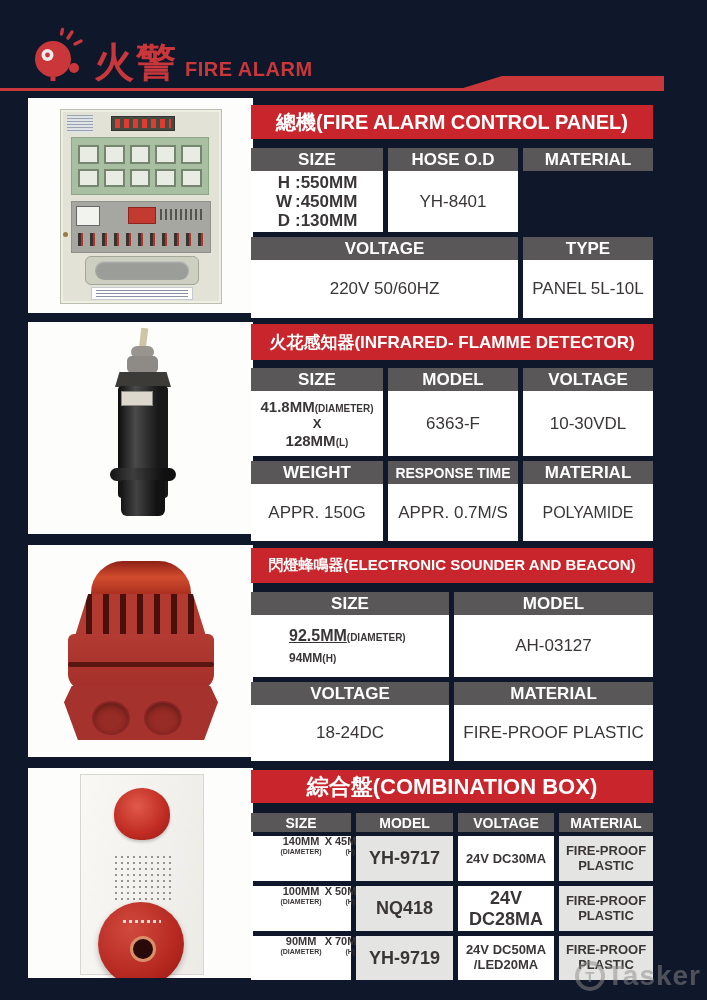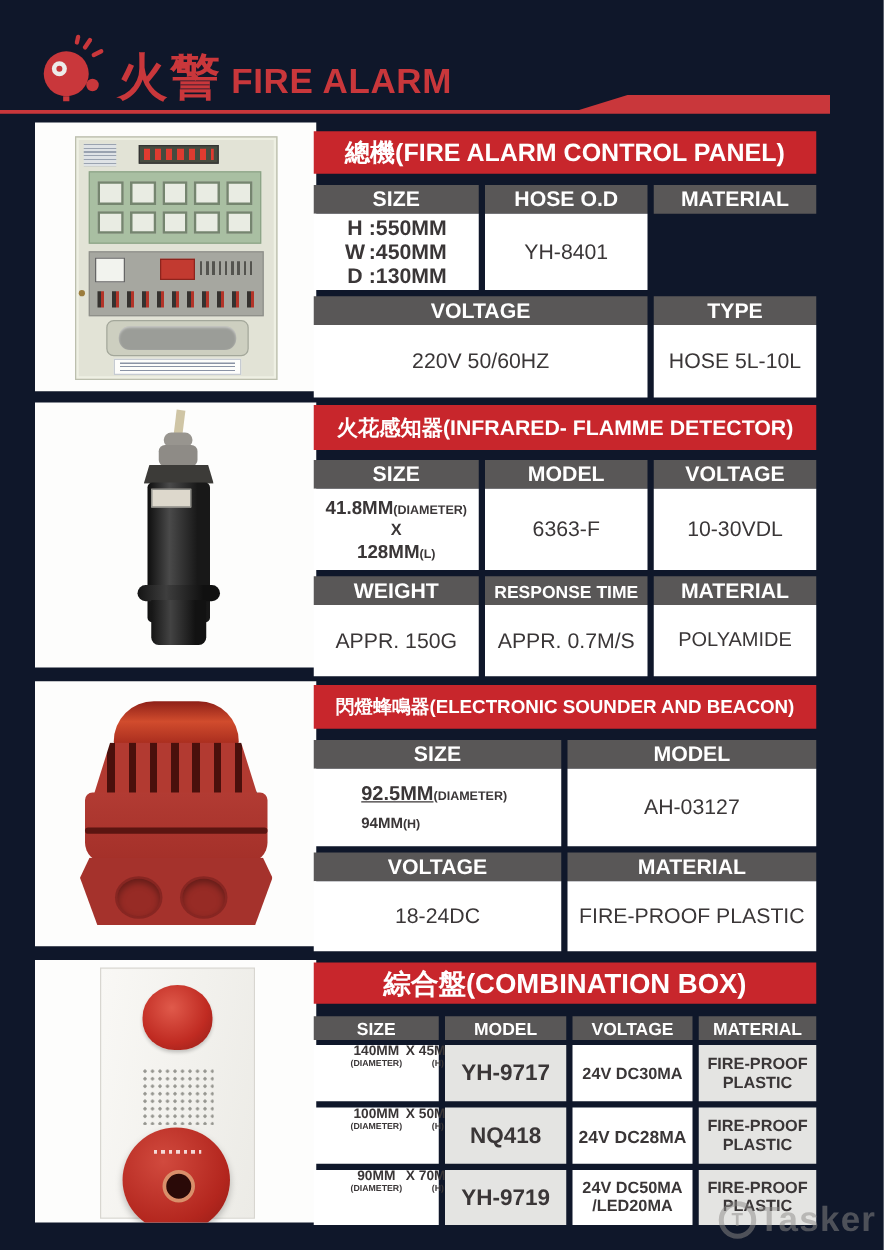--- a/index.html
+++ b/index.html
@@ -2,21 +2,21 @@
 <html><head>
 <meta charset="utf-8">
 <style>
   html,body{margin:0;padding:0;}
   body{font-family:"Liberation Sans","DejaVu Sans",sans-serif;}
   .page{position:relative;width:707px;height:1000px;background:#0f172a;overflow:hidden;}
 
   
   .brand{position:absolute;left:30px;top:26px;display:flex;align-items:flex-end;}
   .brand .zh{font-size:40px;font-weight:bold;color:#C9373B;line-height:1;letter-spacing:2px;}
-  .brand .en{font-size:28px;font-weight:bold;color:#C9373B;line-height:1;margin-left:7px;padding-bottom:3px;letter-spacing:.5px;}
+  .brand .en{font-size:20px;font-weight:bold;color:#C9373B;line-height:1;margin-left:7px;padding-bottom:3px;letter-spacing:.5px;}
   .bell{margin-right:10px;}
   .hdr-line{position:absolute;left:0;top:88px;width:664px;height:3px;background:#C9373B;}
   .hdr-trap{position:absolute;left:460px;top:76px;width:204px;height:13px;background:#C9373B;clip-path:polygon(42px 0,100% 0,100% 100%,0 100%);}
 
   
   .section{position:absolute;left:0;width:707px;}
   .imgbox{position:absolute;left:28px;top:0;width:225px;background:#FDFDFC;overflow:hidden;}
   .tbl{position:absolute;left:251px;width:402px;}
   .banner{background:#C8262C;color:#fff;font-weight:bold;display:flex;align-items:center;justify-content:center;text-align:center;}
   .row{display:grid;column-gap:5px;margin-bottom:5px;}
@@ -164,21 +164,21 @@
           <div class="hd">MATERIAL</div>
         </div>
       </div>
       <div class="row" style="grid-template-columns:267px 130px;height:81px;">
         <div class="cell">
           <div class="hd">VOLTAGE</div>
           <div class="val single">220V 50/60HZ</div>
         </div>
         <div class="cell">
           <div class="hd">TYPE</div>
-          <div class="val single">HOSE 5L-10L</div>
+          <div class="val single">PANEL 5L-10L</div>
         </div>
       </div>
     </div>
   </div>
 
   <div class="section" style="top:322px;height:212px;">
     <div class="imgbox" style="height:212px;">
       <div class="p2cable"></div>
         <div class="p2knob"></div>
         <div class="p2cap"></div>
@@ -304,21 +304,21 @@
               <span>100MM</span>
               <small>(DIAMETER)</small>
             </span>
           <b>X</b>
           <span class="col">
               <span>50MM</span>
               <small>(H)</small>
             </span>
         </div>
         <div class="dcell gcell" style="font-size:18px;">NQ418</div>
-        <div class="dcell wcell" style="font-size:14px;">24V DC28MA</div>
+        <div class="dcell wcell" style="font-size:18px;">24V DC28MA</div>
         <div class="dcell gcell" style="font-size:13px;line-height:1.15;">FIRE-PROOF PLASTIC</div>
       </div>
 
       <div class="row" style="grid-template-columns:100px 97px 96px 94px;height:44px;">
         <div class="dcell wcell dim">
           <span class="col">
               <span>90MM</span>
               <small>(DIAMETER)</small>
             </span>
           <b>X</b>

